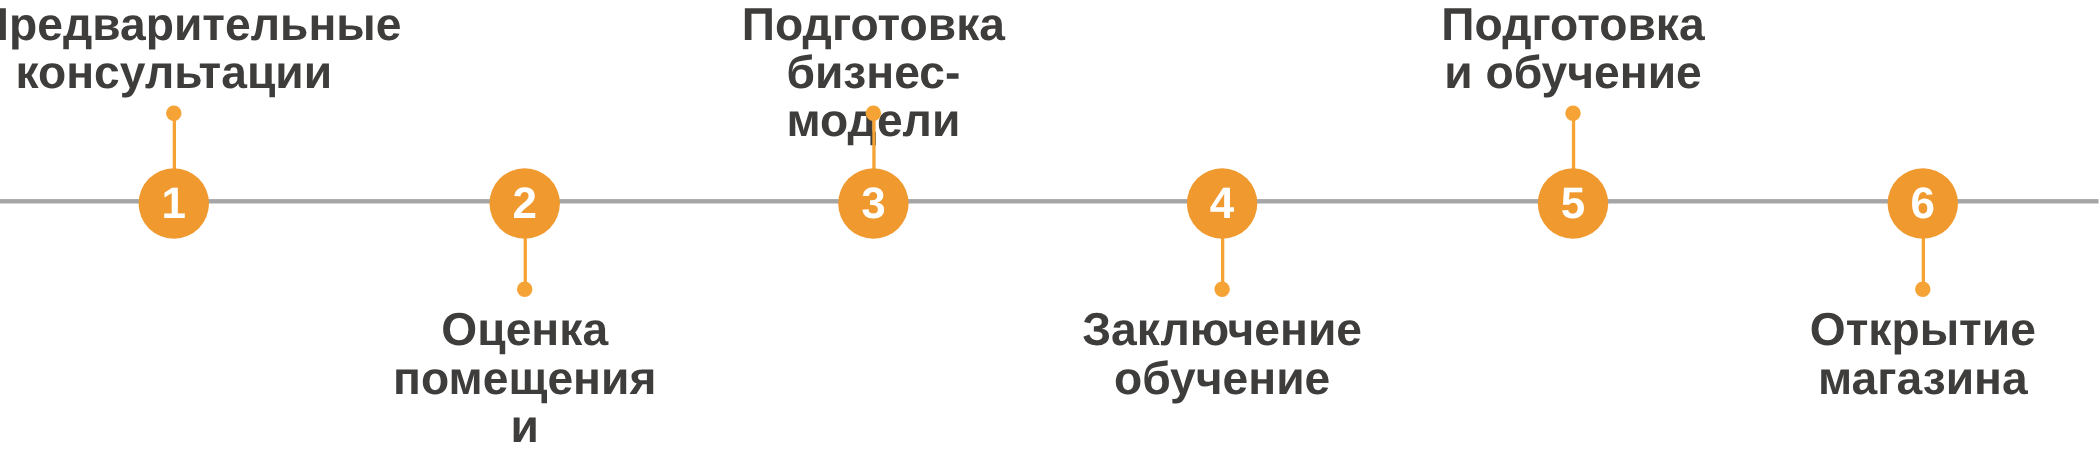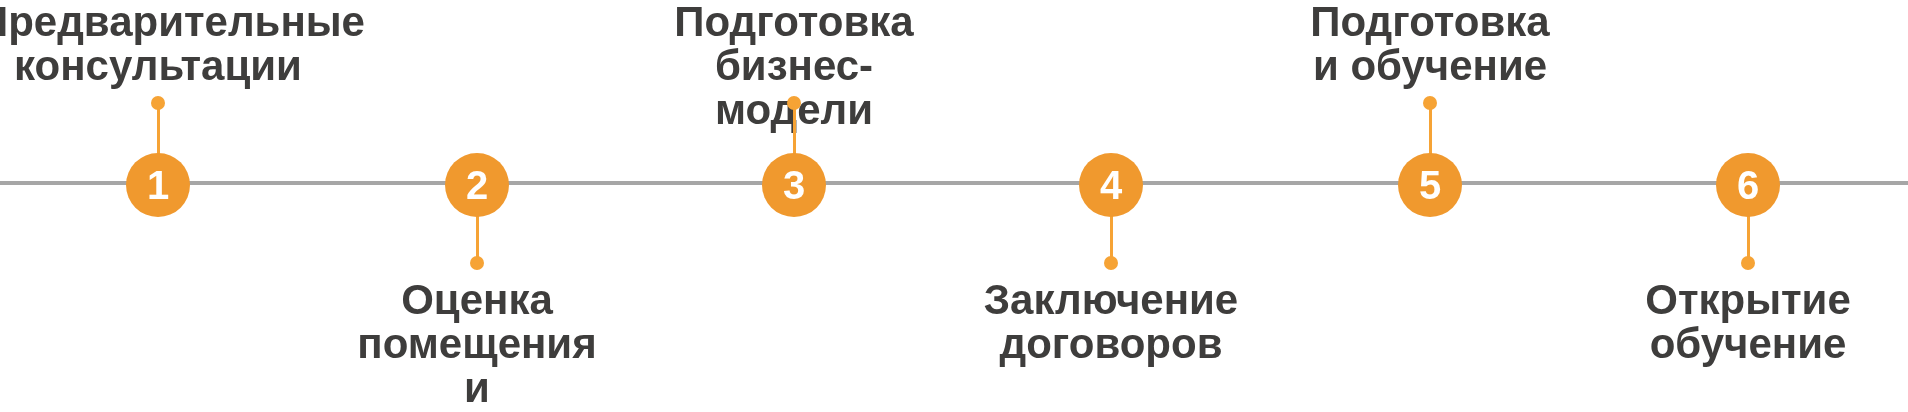--- a/index.html
+++ b/index.html
@@ -110,41 +110,41 @@
 модели</div>
     <div class="connector above"></div>
     <div class="dot above"></div>
     <div class="circle">
       <span>3</span>
     </div>
   </div>
 
   <div class="step" style="left:1111px">
     <div class="label below">Заключение
-договоров</div>
+обучение</div>
     <div class="connector below"></div>
     <div class="dot below"></div>
     <div class="circle">
       <span>4</span>
     </div>
   </div>
 
   <div class="step" style="left:1430px">
     <div class="label above">Подготовка
 и обучение</div>
     <div class="connector above"></div>
     <div class="dot above"></div>
     <div class="circle">
       <span>5</span>
     </div>
   </div>
 
   <div class="step" style="left:1748px">
     <div class="label below">Открытие
-обучение</div>
+магазина</div>
     <div class="connector below"></div>
     <div class="dot below"></div>
     <div class="circle">
       <span>6</span>
     </div>
   </div>
 
 </div>
 
 </body></html>

